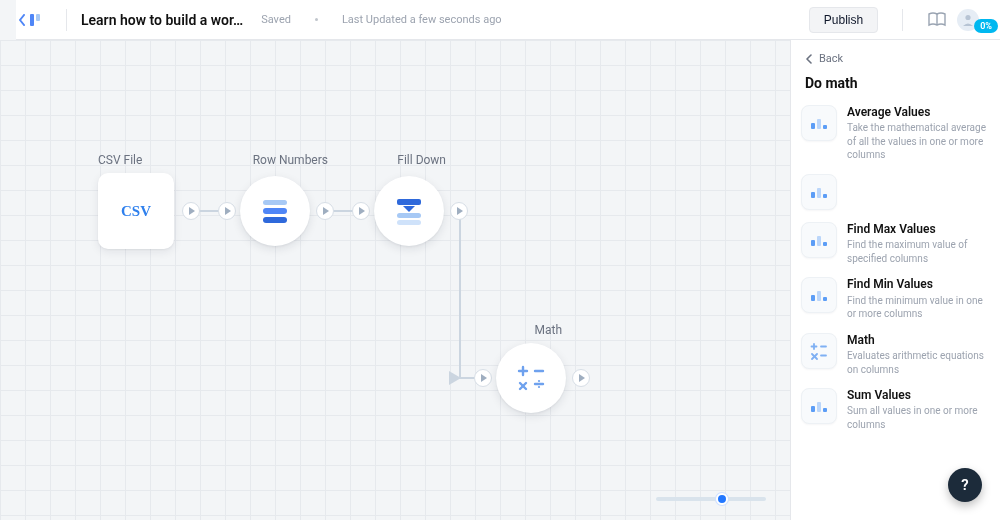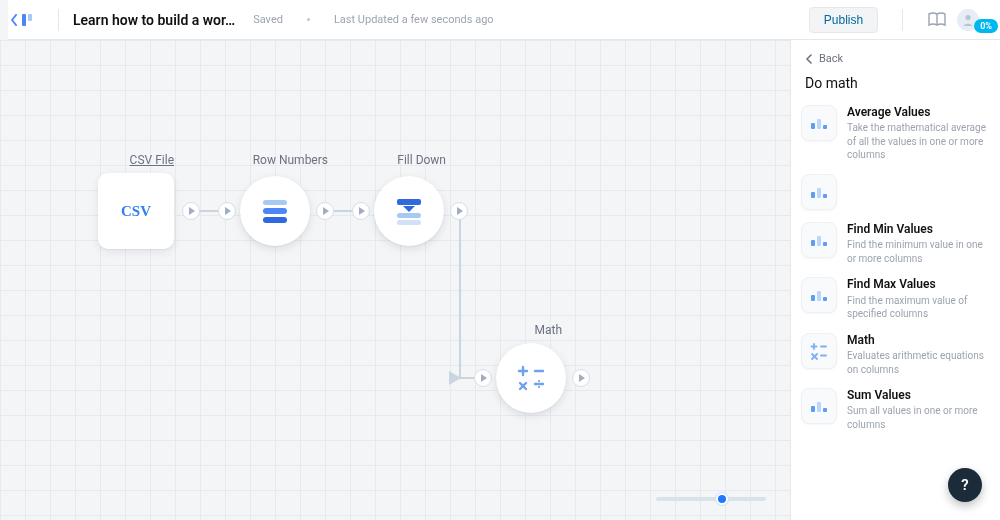--- a/index.html
+++ b/index.html
@@ -23,33 +23,33 @@
   body{
     width:1000px;height:520px;
     font-family:-apple-system,BlinkMacSystemFont,"Segoe UI",Roboto,Helvetica,Arial,sans-serif;
     font-size:12px;color:var(--ink);
     background:var(--canvas);
     position:relative;overflow:hidden;
   }
 
   
   .topbar{
-    position:absolute;top:0;left:8px;right:0;height:40px;
+    position:absolute;top:0;left:16px;right:0;height:40px;
     background:#fff;border-bottom:1px solid var(--panel-border);
     display:flex;align-items:center;padding:0 2px;z-index:30;
   }
   .topbar .logo{display:flex;align-items:center;gap:2px;margin-right:10px;}
   .divider{width:1px;height:22px;background:var(--panel-border);margin:0 14px;}
   .title{font-size:14px;font-weight:600;color:#111;}
   .saved{font-size:11px;color:var(--muted);margin-left:18px;display:flex;align-items:center;gap:24px;}
   .saved .dot{display:inline-block;width:3px;height:3px;border-radius:50%;background:#C0C5CC;}
   .top-right{margin-left:auto;display:flex;align-items:center;gap:10px;}
   .btn-publish{
     background:#F3F4F6;border:1px solid var(--panel-border);border-radius:4px;
-    padding:5px 14px;font-size:12px;color:#0369a1;
+    padding:5px 14px;font-size:12px;color:#0f172a;
   }
   .icon-book svg{display:block;}
   .avatar-wrap{position:relative;display:flex;align-items:center;}
   .avatar{width:22px;height:22px;border-radius:50%;background:#E6EDF5;display:flex;align-items:center;justify-content:center;}
   .avatar svg{display:block;}
   .pct-badge{
     background:var(--pill);color:#fff;font-size:9px;font-weight:600;
     padding:2px 6px;border-radius:8px;margin-left:-5px;margin-top:12px;
   }
 
@@ -103,21 +103,21 @@
   .zoom .thumb{position:absolute;top:50%;transform:translate(-50%,-50%);width:12px;height:12px;border-radius:50%;
     background:#2277FF;border:2px solid #fff;box-shadow:0 0 0 1px #cfe0ff;}
 
   
   .panel{
     position:absolute;top:40px;right:0;width:210px;bottom:0;background:#fff;
     border-left:1px solid var(--panel-border);padding:12px 0 12px 0;overflow:hidden;z-index:20;
   }
   .panel .back{display:flex;align-items:center;gap:6px;font-size:11px;color:#6B7280;padding:0 14px;margin-bottom:10px;cursor:pointer;}
   .panel .back svg{display:block;}
-  .panel h2{font-size:14px;font-weight:400;margin:0 14px 12px;color:#111;}
+  .panel h2{font-size:14px;font-weight:700;margin:0 14px 12px;color:#111;}
   .op{
     margin:4px 10px 8px;display:flex;gap:10px;align-items:flex-start;padding:2px 0;
   }
   .op .tile{
     width:36px;height:36px;border-radius:8px;background:#F8FAFC;border:1px solid #EDF1F5;
     display:flex;align-items:center;justify-content:center;flex:0 0 36px;
     box-shadow:0 1px 2px rgba(20,30,50,0.04);
   }
   .op .tile svg{display:block;}
   .op .txt .t{font-size:12px;font-weight:600;color:#111;line-height:1.2;}
@@ -175,21 +175,21 @@
 <div class="canvas">
 
   <svg class="wires" viewBox="0 0 790 480" preserveAspectRatio="none">
     <line x1="191" y1="171" x2="219" y2="171"></line>
     <line x1="325" y1="171" x2="353" y2="171"></line>
 
     <path d="M460 171 L460 338 L474 338"></path>
     <polygon class="arrow" points="449,331 449,345 461,338"></polygon>
   </svg>
 
-  <div class="node-label" style="left:98px;top:113px;width:76px;text-align:right;text-decoration:underline;">CSV File</div>
+  <div class="node-label" style="left:98px;top:113px;width:76px;text-align:left;">CSV File</div>
   <div class="csv-card" style="left:98px;top:133px;">
     <span>CSV</span>
   </div>
   <span class="port" style="left:182px;top:162px;"></span>
 
   <div class="node-label" style="left:228px;top:113px;width:100px;">Row Numbers</div>
   <span class="port" style="left:218px;top:162px;"></span>
   <div class="step" style="left:240px;top:136px;">
     <svg width="36" height="30" viewBox="0 0 36 30">
       <rect x="6" y="4" width="24" height="5" rx="2.5" fill="#A7C9F5"></rect>
@@ -270,35 +270,35 @@
       </div>
       <div class="op">
         <div class="tile">
           <svg width="20" height="16" viewBox="0 0 20 16">
             <rect x="2" y="8" width="4" height="6" rx="1" fill="#5C9DF6"></rect>
             <rect x="8" y="4" width="4" height="10" rx="1" fill="#BBD6FA"></rect>
             <rect x="14" y="10" width="4" height="4" rx="1" fill="#5C9DF6"></rect>
           </svg>
         </div>
         <div class="txt">
+          <div class="t">Find Max Values</div>
+          <div class="d">Find the maximum value of specified columns</div>
+        </div>
+      </div>
+      <div class="op">
+        <div class="tile">
+          <svg width="20" height="16" viewBox="0 0 20 16">
+            <rect x="2" y="8" width="4" height="6" rx="1" fill="#5C9DF6"></rect>
+            <rect x="8" y="4" width="4" height="10" rx="1" fill="#BBD6FA"></rect>
+            <rect x="14" y="10" width="4" height="4" rx="1" fill="#5C9DF6"></rect>
+          </svg>
+        </div>
+        <div class="txt">
           <div class="t">Find Min Values</div>
           <div class="d">Find the minimum value in one or more columns</div>
-        </div>
-      </div>
-      <div class="op">
-        <div class="tile">
-          <svg width="20" height="16" viewBox="0 0 20 16">
-            <rect x="2" y="8" width="4" height="6" rx="1" fill="#5C9DF6"></rect>
-            <rect x="8" y="4" width="4" height="10" rx="1" fill="#BBD6FA"></rect>
-            <rect x="14" y="10" width="4" height="4" rx="1" fill="#5C9DF6"></rect>
-          </svg>
-        </div>
-        <div class="txt">
-          <div class="t">Find Max Values</div>
-          <div class="d">Find the maximum value of specified columns</div>
         </div>
       </div>
       <div class="op">
         <div class="tile">
           <svg width="18" height="18" viewBox="0 0 18 18">
             <g stroke="#7FB0F3" stroke-width="1.8" stroke-linecap="round">
               <line x1="4" y1="2" x2="4" y2="7"></line>
               <line x1="1.5" y1="4.5" x2="6.5" y2="4.5"></line>
               <line x1="11" y1="4.5" x2="16" y2="4.5"></line>
               <line x1="2" y1="12" x2="7" y2="17"></line>

